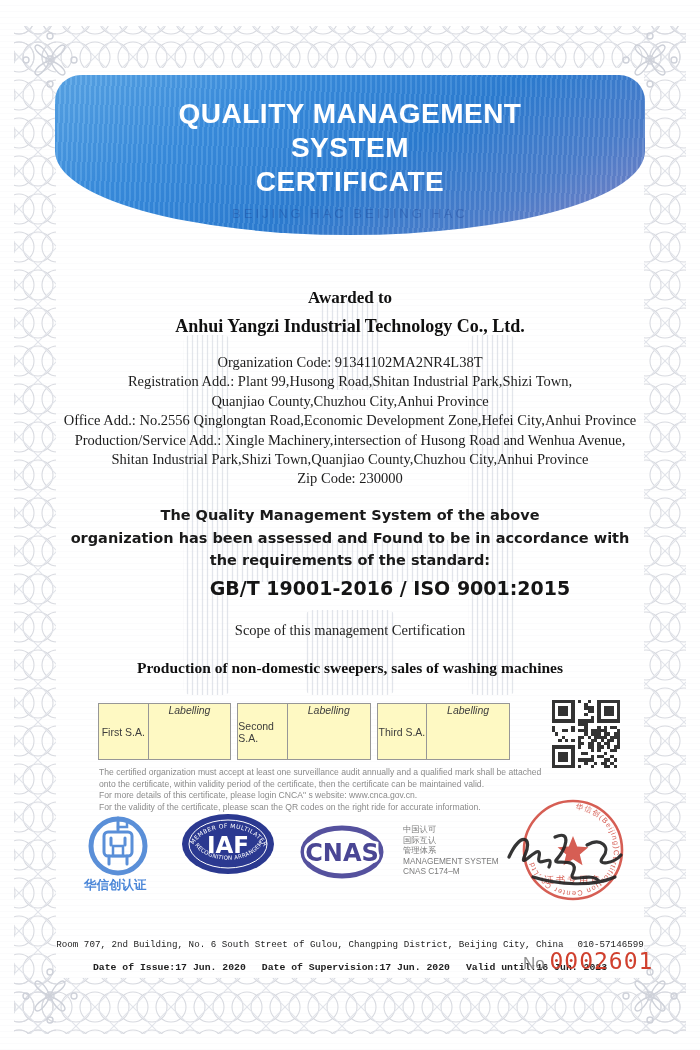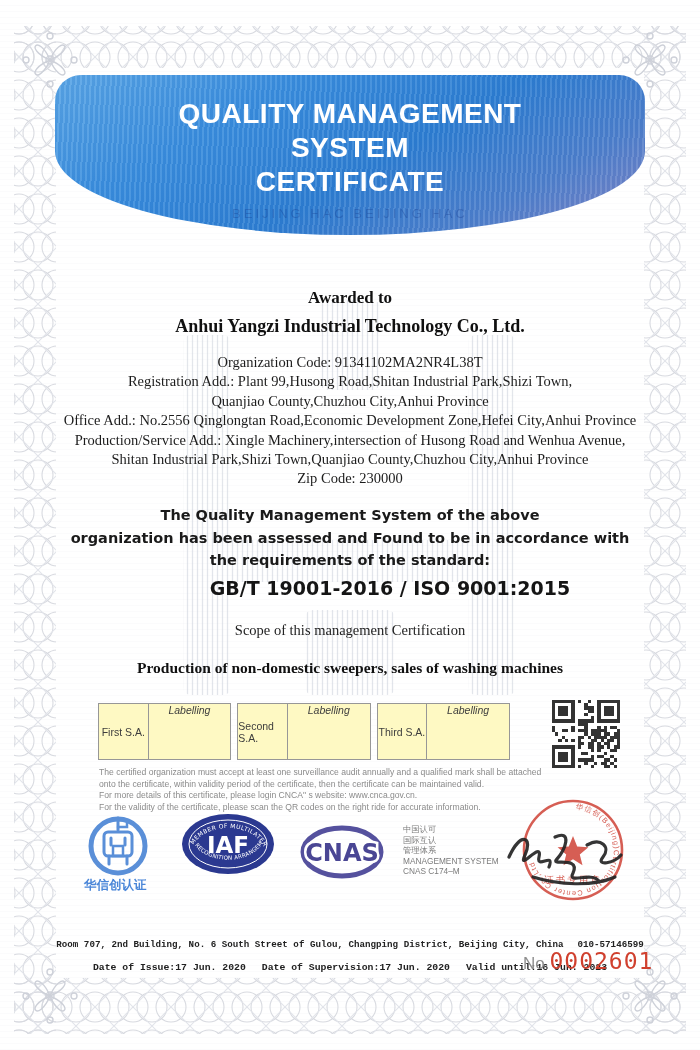--- a/index.html
+++ b/index.html
@@ -49,21 +49,21 @@
         font-family:"Liberation Sans",sans-serif;font-size:8.6px;line-height:11.6px;color:#8b8b8b;}
 
   .logo-caption{position:absolute;left:84px;top:877px;width:68px;
         font-family:"Liberation Sans",sans-serif;font-weight:bold;font-size:12.5px;color:#4a86d8;}
   .cnas-block{position:absolute;left:403px;top:824px;font-family:"Liberation Sans",sans-serif;
         font-size:8.3px;line-height:10.6px;color:#7b7b7b;}
 
   .footer1{position:absolute;top:962px;width:100%;display:flex;justify-content:center;gap:16px;
         font-family:"Liberation Mono",monospace;font-weight:bold;font-size:9.8px;color:#222;white-space:nowrap;}
   .footer2{position:absolute;top:939px;width:100%;display:flex;justify-content:center;gap:14px;
-        font-family:"Liberation Mono",monospace;font-weight:bold;font-size:9.2px;color:#222;white-space:nowrap;}
+        font-family:"Liberation Mono",monospace;font-weight:normal;font-size:9.2px;color:#222;white-space:nowrap;}
   .serial{position:absolute;left:523px;top:948px;display:flex;align-items:baseline;}
   .serial-label{font-family:"Liberation Sans",sans-serif;font-size:17px;color:#8e8e8e;}
   .serial-value{font-family:"DejaVu Sans Mono",monospace;font-size:23px;color:#d0402e;letter-spacing:1px;}
 </style>
 </head>
 <body>
 
 <div class="page">
 
   <svg class="lace" width="700" height="1050" viewBox="0 0 700 1050">

